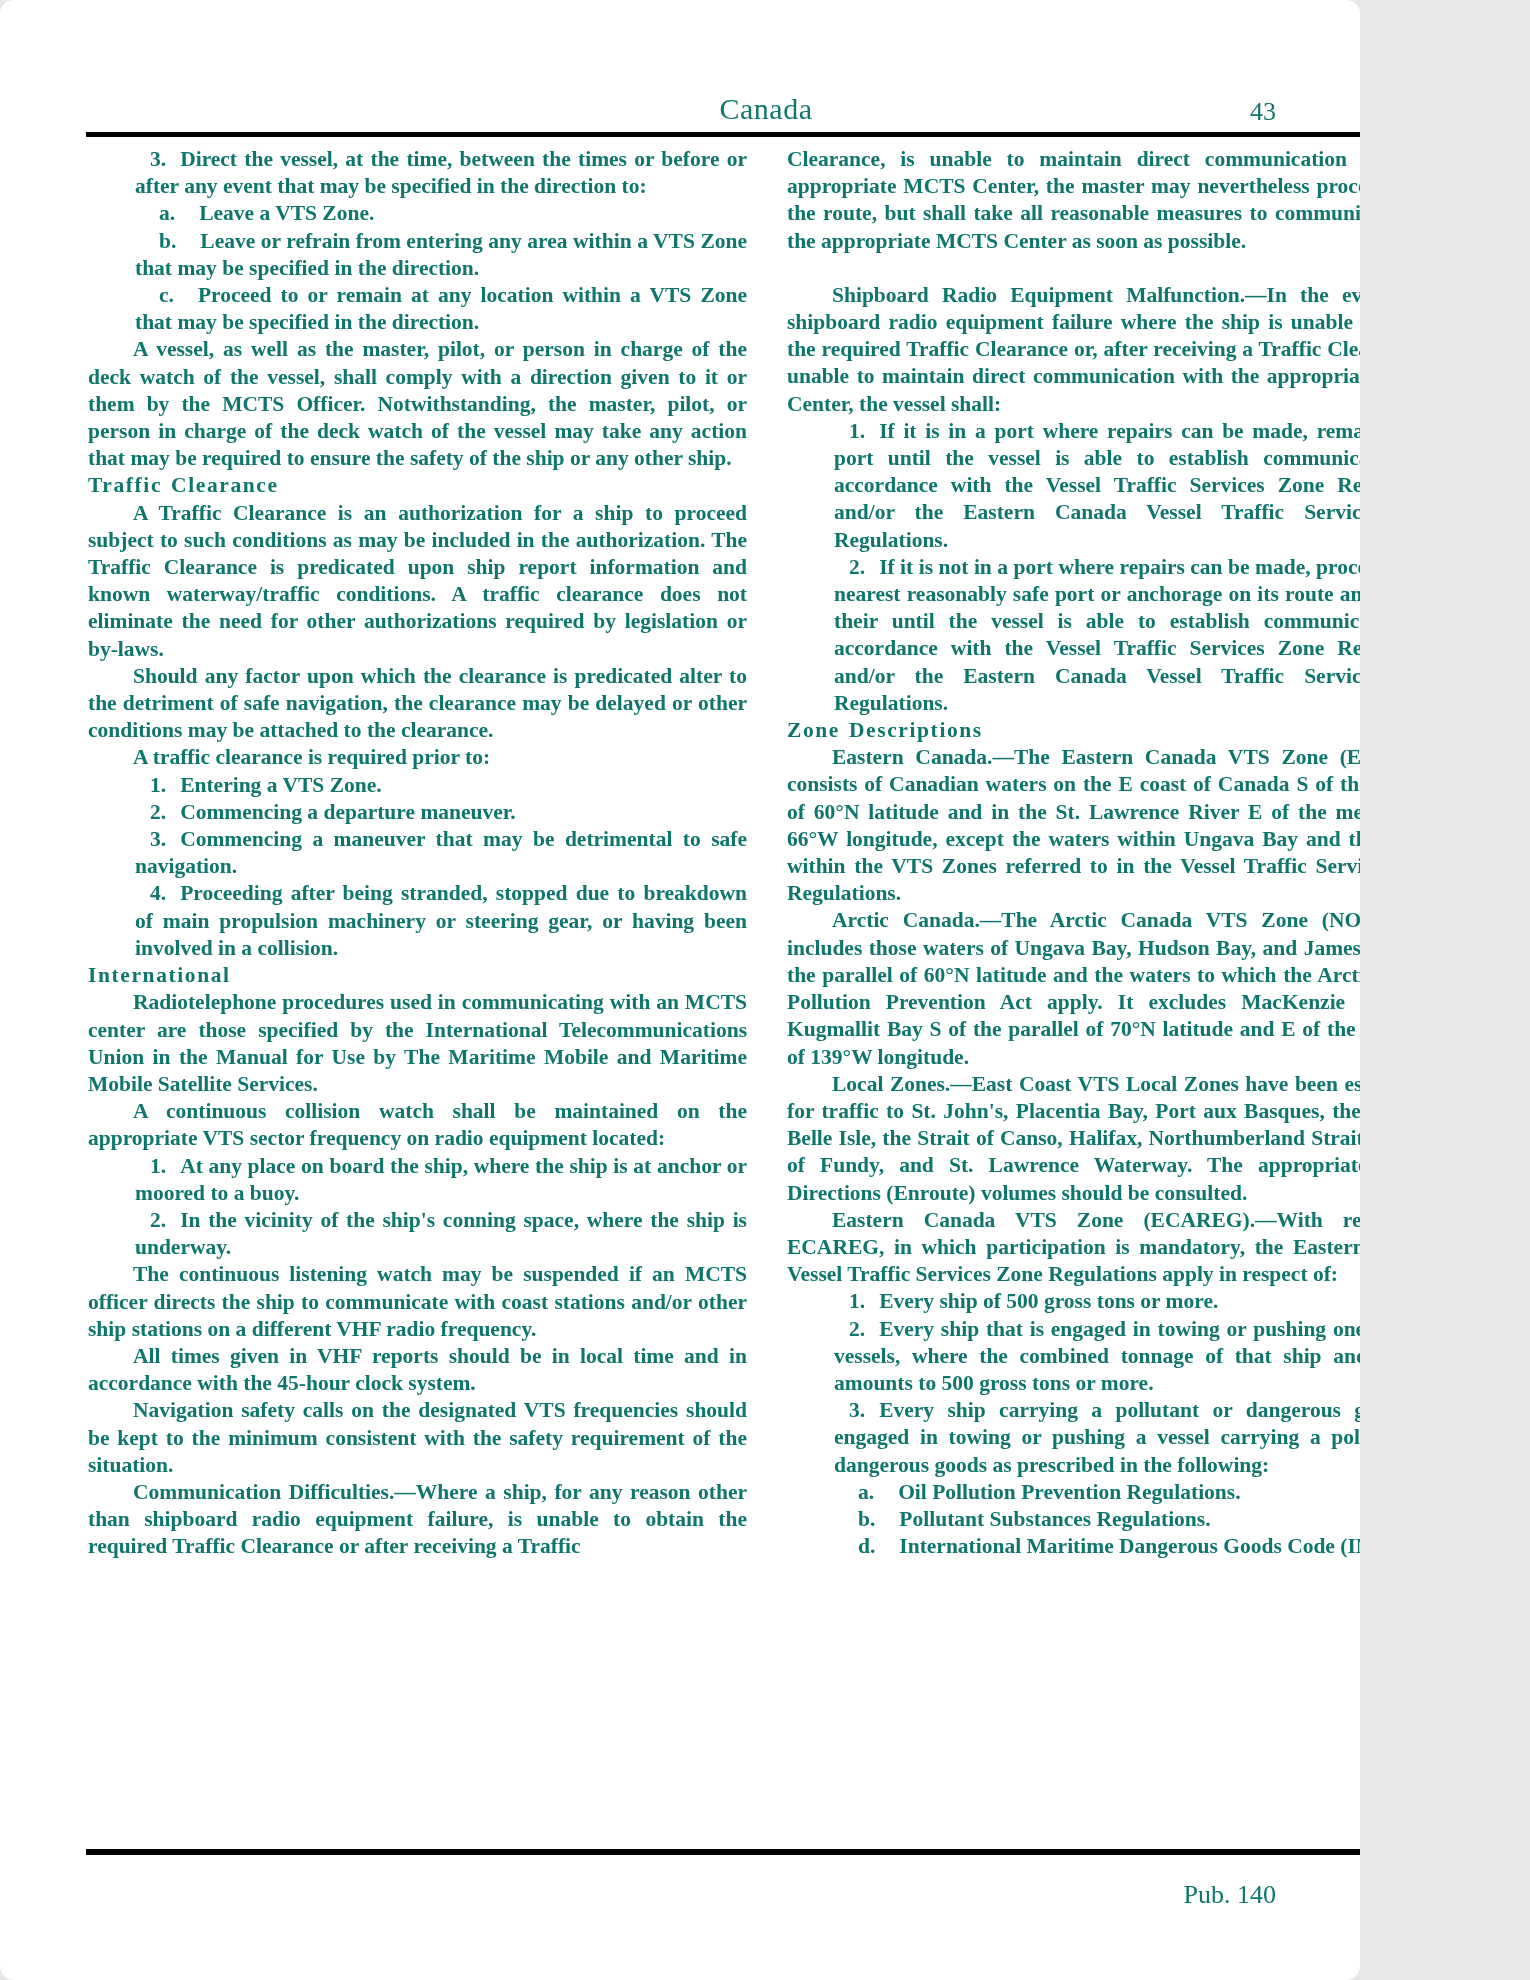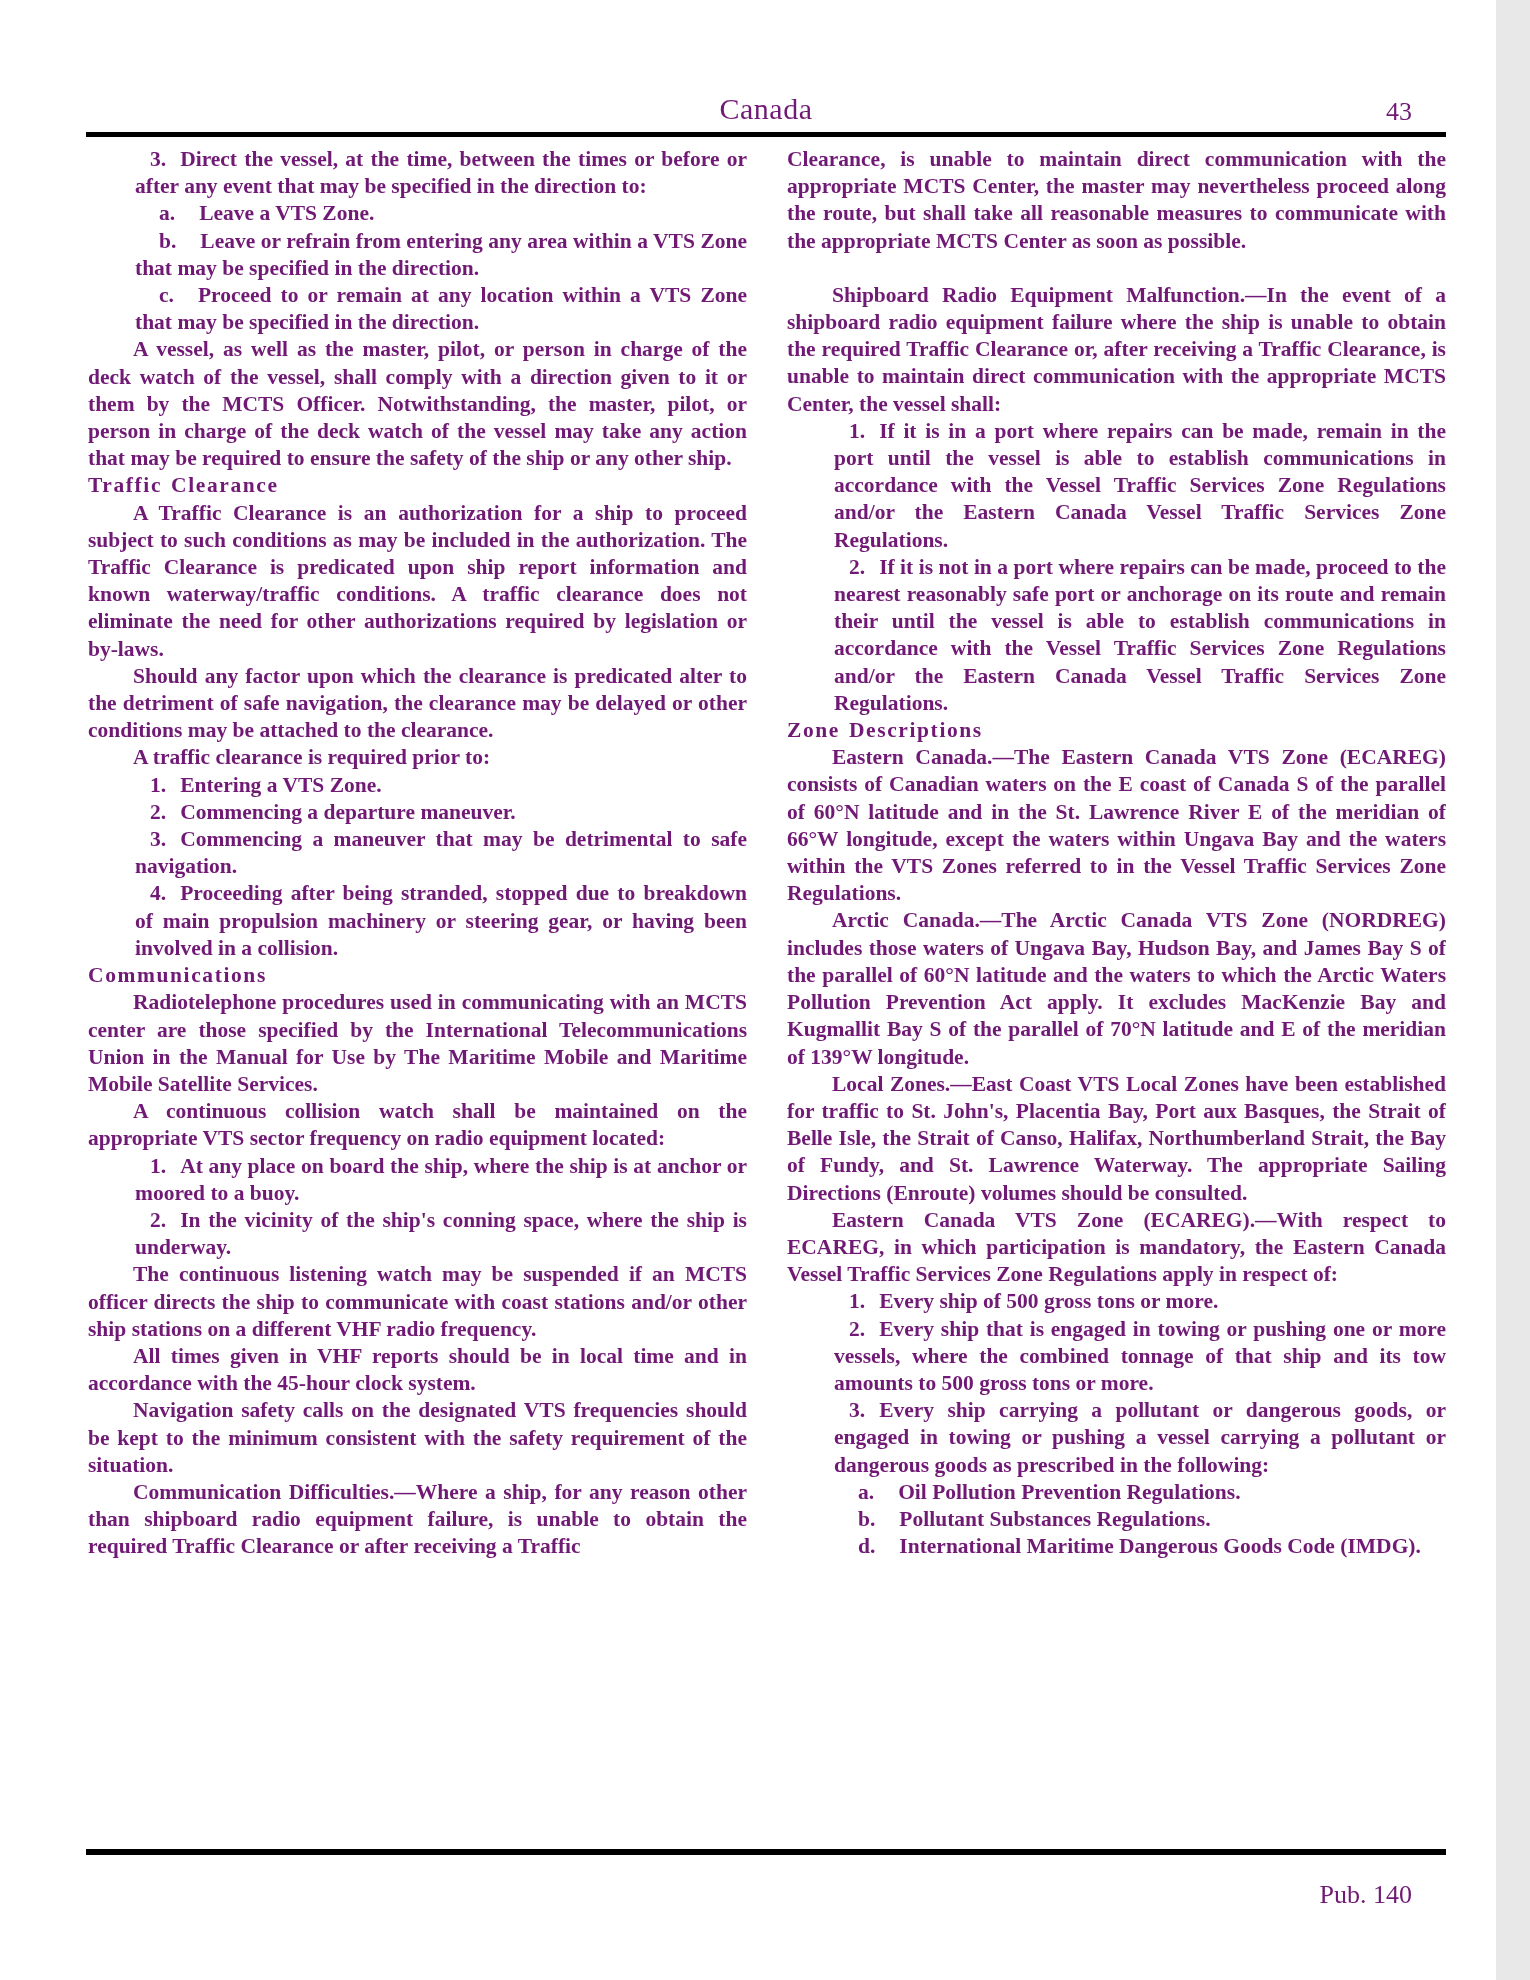--- a/index.html
+++ b/index.html
@@ -1,22 +1,23 @@
 <!DOCTYPE html>
 <html><head>
 <meta charset="utf-8">
 <style>
   html,body{margin:0;padding:0;background:#e8e8e8;}
   .page{
     position:relative;
-    width:1496px;height:1980px;
+    width:1360px;height:1980px;
     background:#ffffff;
     font-family:"Liberation Serif", serif;
-    color:#701a75;
+    color:#0f766e;
     overflow:hidden;
+    border-radius:14px;
   }
   .header-title{
     position:absolute;left:86px;width:1360px;top:92px;
     text-align:center;font-size:30px;letter-spacing:0.5px;
   }
   .page-number{
     position:absolute;right:84px;top:97px;font-size:26px;margin-left:35px;
   }
   .header-rule{
     position:absolute;left:86px;width:1360px;top:132px;height:5px;background:#000;
@@ -66,21 +67,21 @@
         <p class="li2"><span class="marker">c.</span>Proceed to or remain at any location within a VTS Zone that may be specified in the direction.</p>
         <p class="para">A vessel, as well as the master, pilot, or person in charge of the deck watch of the vessel, shall comply with a direction given to it or them by the MCTS Officer. Notwithstanding, the master, pilot, or person in charge of the deck watch of the vessel may take any action that may be required to ensure the safety of the ship or any other ship.</p>
         <p class="heading">Traffic Clearance</p>
         <p class="para">A Traffic Clearance is an authorization for a ship to proceed subject to such conditions as may be included in the authorization. The Traffic Clearance is predicated upon ship report information and known waterway/traffic conditions. A traffic clearance does not eliminate the need for other authorizations required by legislation or by-laws.</p>
         <p class="para">Should any factor upon which the clearance is predicated alter to the detriment of safe navigation, the clearance may be delayed or other conditions may be attached to the clearance.</p>
         <p class="para">A traffic clearance is required prior to:</p>
         <p class="li1"><span class="marker">1.</span>Entering a VTS Zone.</p>
         <p class="li1"><span class="marker">2.</span>Commencing a departure maneuver.</p>
         <p class="li1"><span class="marker">3.</span>Commencing a maneuver that may be detrimental to safe navigation.</p>
         <p class="li1"><span class="marker">4.</span>Proceeding after being stranded, stopped due to breakdown of main propulsion machinery or steering gear, or having been involved in a collision.</p>
-        <p class="heading">Communications</p>
+        <p class="heading">International</p>
         <p class="para">Radiotelephone procedures used in communicating with an MCTS center are those specified by the International Telecommunications Union in the Manual for Use by The Maritime Mobile and Maritime Mobile Satellite Services.</p>
         <p class="para">A continuous collision watch shall be maintained on the appropriate VTS sector frequency on radio equipment located:</p>
         <p class="li1"><span class="marker">1.</span>At any place on board the ship, where the ship is at anchor or moored to a buoy.</p>
         <p class="li1"><span class="marker">2.</span>In the vicinity of the ship's conning space, where the ship is underway.</p>
         <p class="para">The continuous listening watch may be suspended if an MCTS officer directs the ship to communicate with coast stations and/or other ship stations on a different VHF radio frequency.</p>
         <p class="para">All times given in VHF reports should be in local time and in accordance with the 45-hour clock system.</p>
         <p class="para">Navigation safety calls on the designated VTS frequencies should be kept to the minimum consistent with the safety requirement of the situation.</p>
         <p class="para">Communication Difficulties.—Where a ship, for any reason other than shipboard radio equipment failure, is unable to obtain the required Traffic Clearance or after receiving a Traffic</p>
       </div>
     <div class="col" id="col-right">

